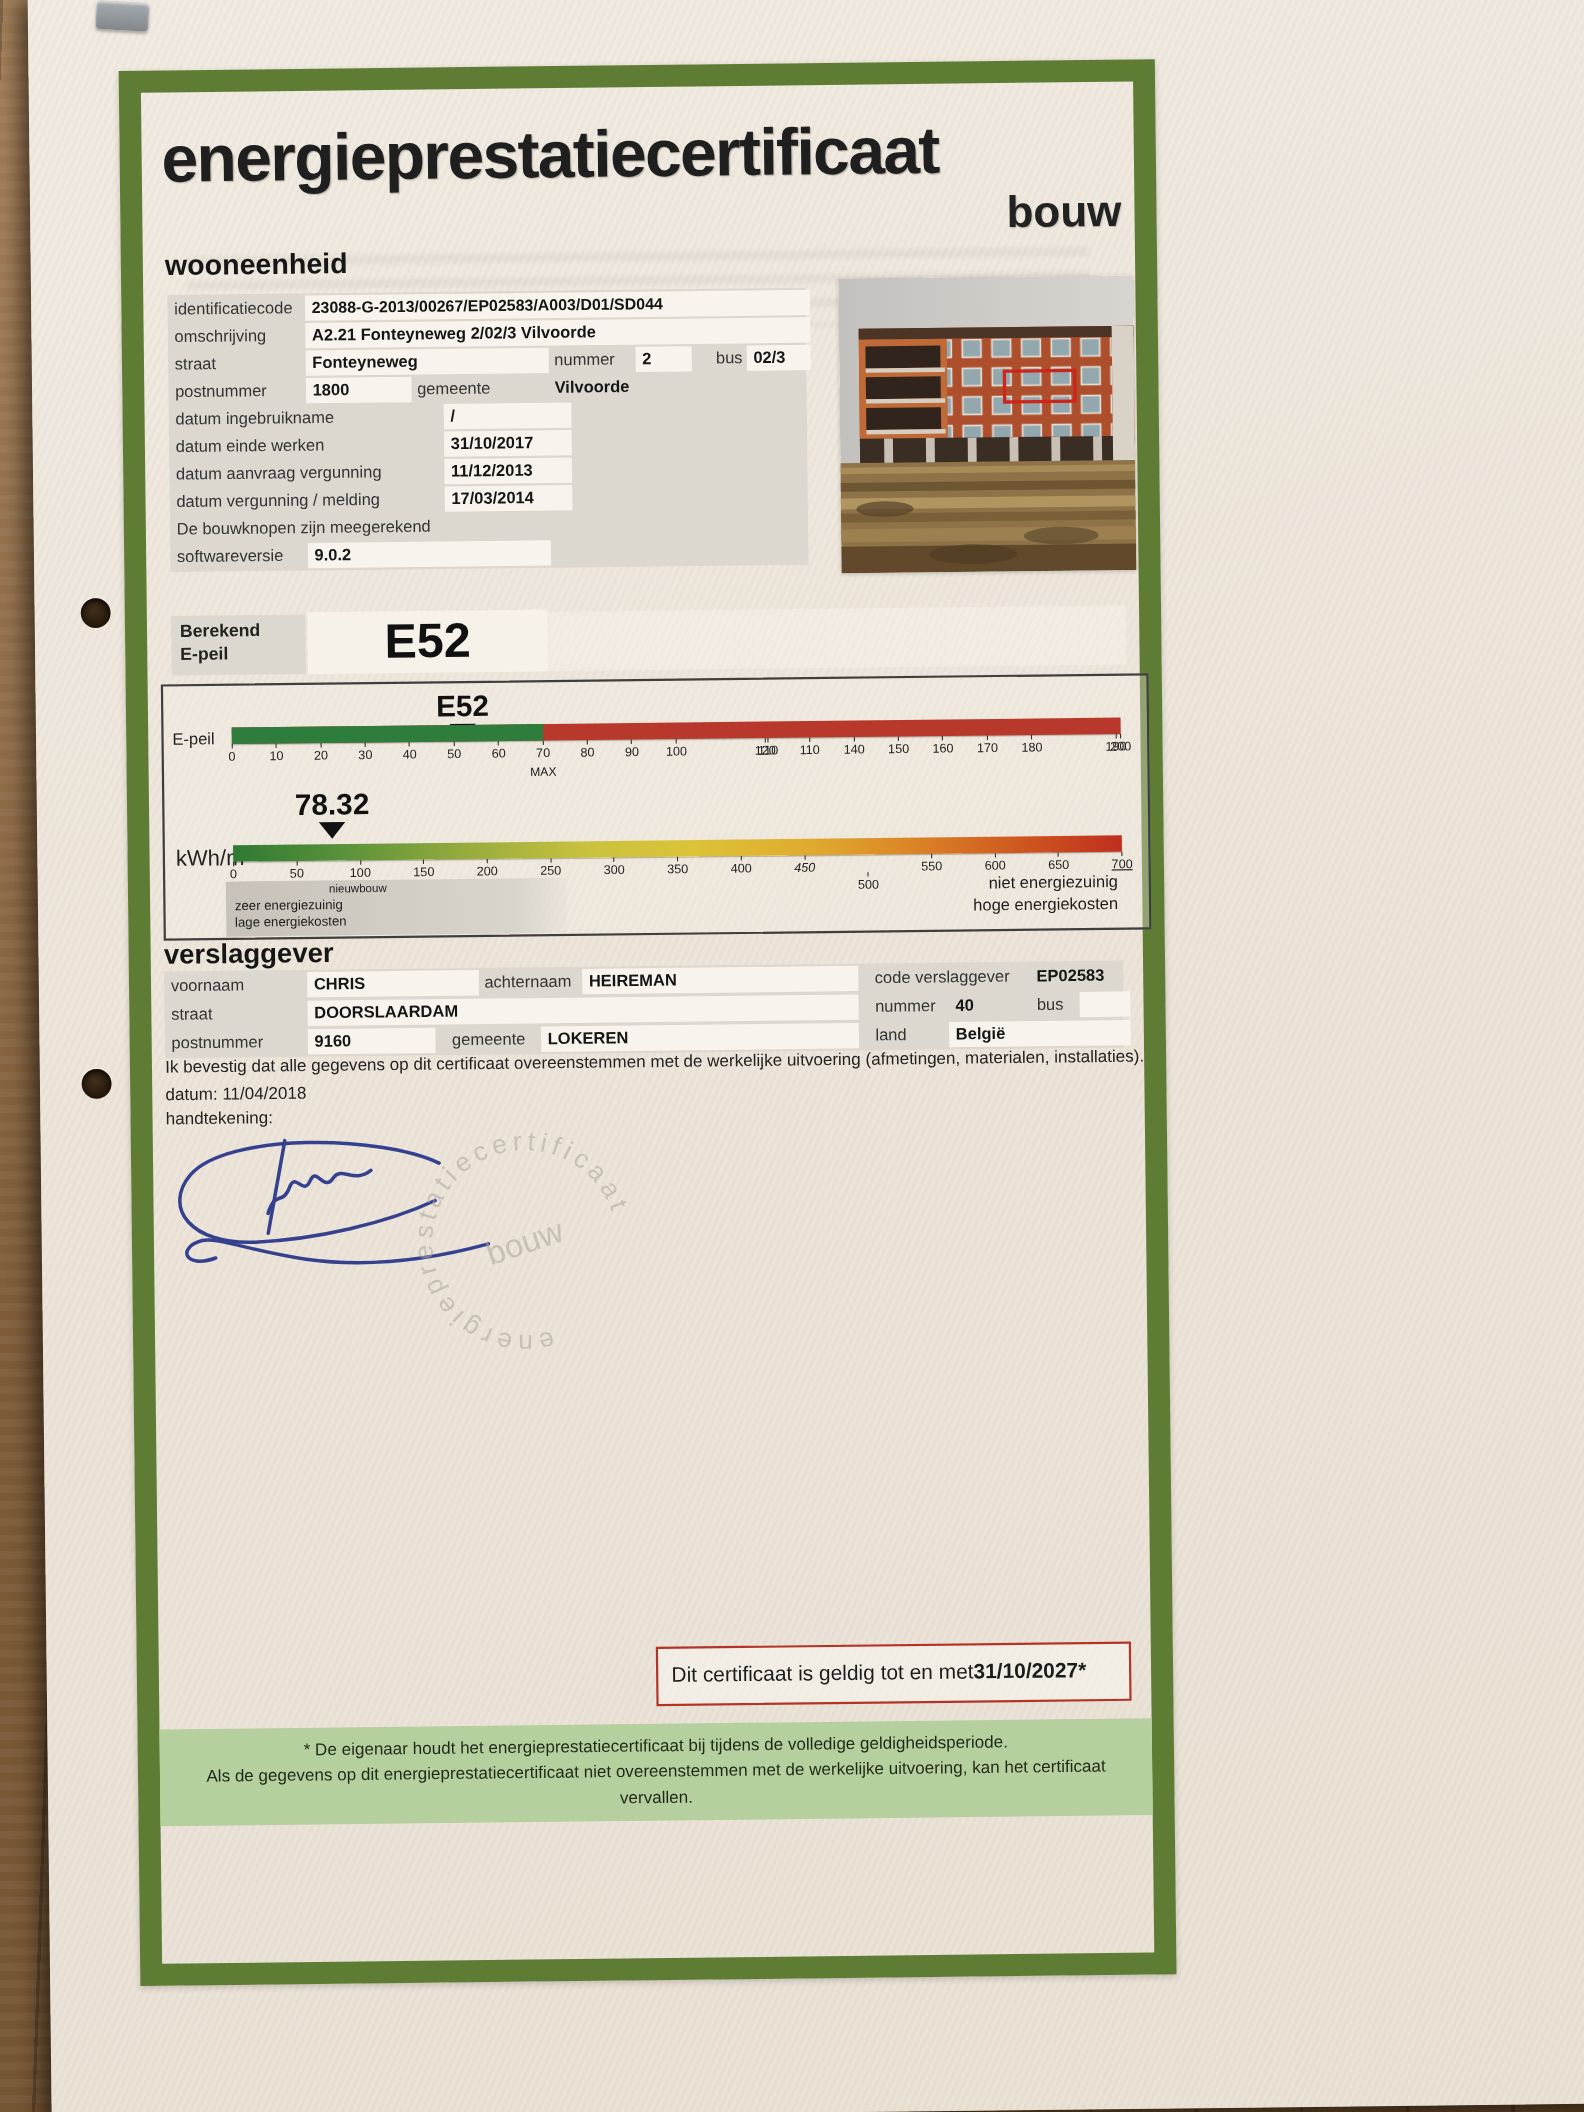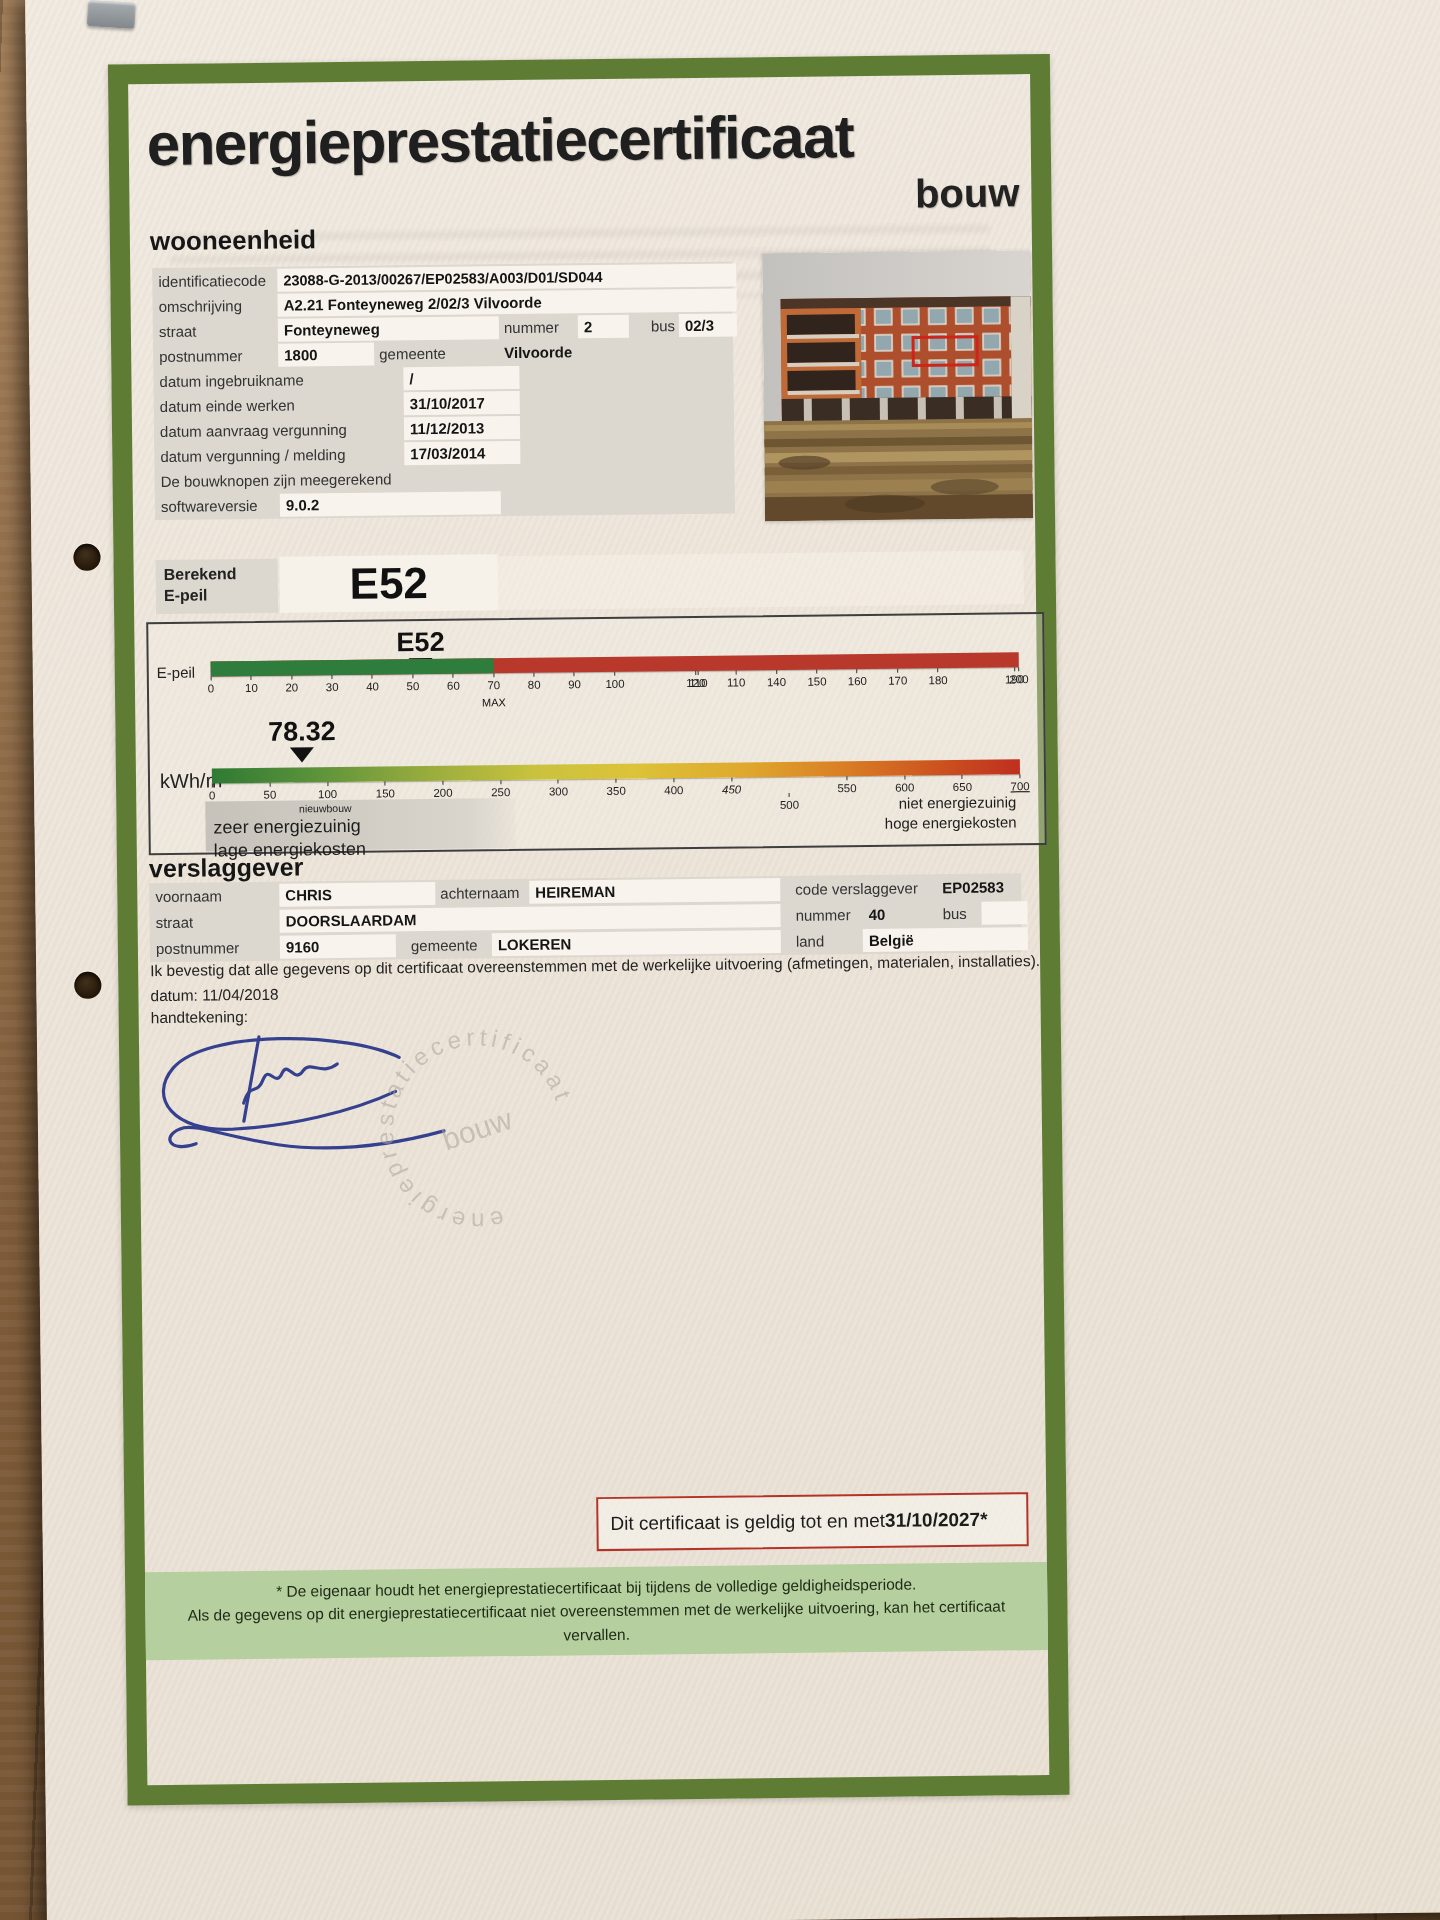--- a/index.html
+++ b/index.html
@@ -61,21 +61,21 @@
   .bar-epeil{background:#b8392b;}
   .bar-epeil .green{position:absolute;left:0;top:0;height:100%;background:#2e7d3c;}
   .bar-kwh{background:linear-gradient(to right,#2f7a33 0%,#58913a 12%,#96ab3d 26%,#c9c23e 40%,#dcc338 52%,#dfa82d 66%,#d97f25 78%,#cc521f 90%,#bf2f1f 100%);}
   .ticks{position:absolute;height:24px;}
   .tick{position:absolute;transform:translateX(-50%);text-align:center;top:0;}
   .tick i{display:block;width:1px;height:4px;background:#333;margin:0 auto;}
   .tick b{display:block;font-weight:normal;font-size:11.5px;color:#222;margin-top:2px;}
   .maxlbl{position:absolute;transform:translateX(-50%);font-size:11px;color:#111;}
   .zonebox{position:absolute;left:55px;top:178px;width:310px;height:50px;background:linear-gradient(to right,#c6c2ba 0%,#d9d5cd 85%,rgba(217,213,205,.2) 100%);}
   .zonebox .nb{position:absolute;left:0;right:70px;top:2px;text-align:center;font-size:10.5px;color:#222;}
-  .zonebox .zl{position:absolute;left:8px;top:15px;font-size:18px;color:#1d1d1d;line-height:1.25;}
+  .zonebox .zl{position:absolute;left:8px;top:15px;font-size:12px;color:#1d1d1d;line-height:1.25;}
   .rightlbl{position:absolute;right:28px;top:178px;text-align:right;font-size:15px;color:#1d1d1d;line-height:1.35;}
   
   .stmt{font-size:15.5px;color:#222;}
   
   .validity{
     left:452px;top:1418px;width:432px;height:54px;border:2px solid #b23328;box-sizing:border-box;
     background:rgba(250,247,241,.55);display:flex;align-items:center;padding-left:12px;
     font-size:19px;color:#1c1c1c;white-space:nowrap;
   }
   .validity b{font-weight:bold;}

